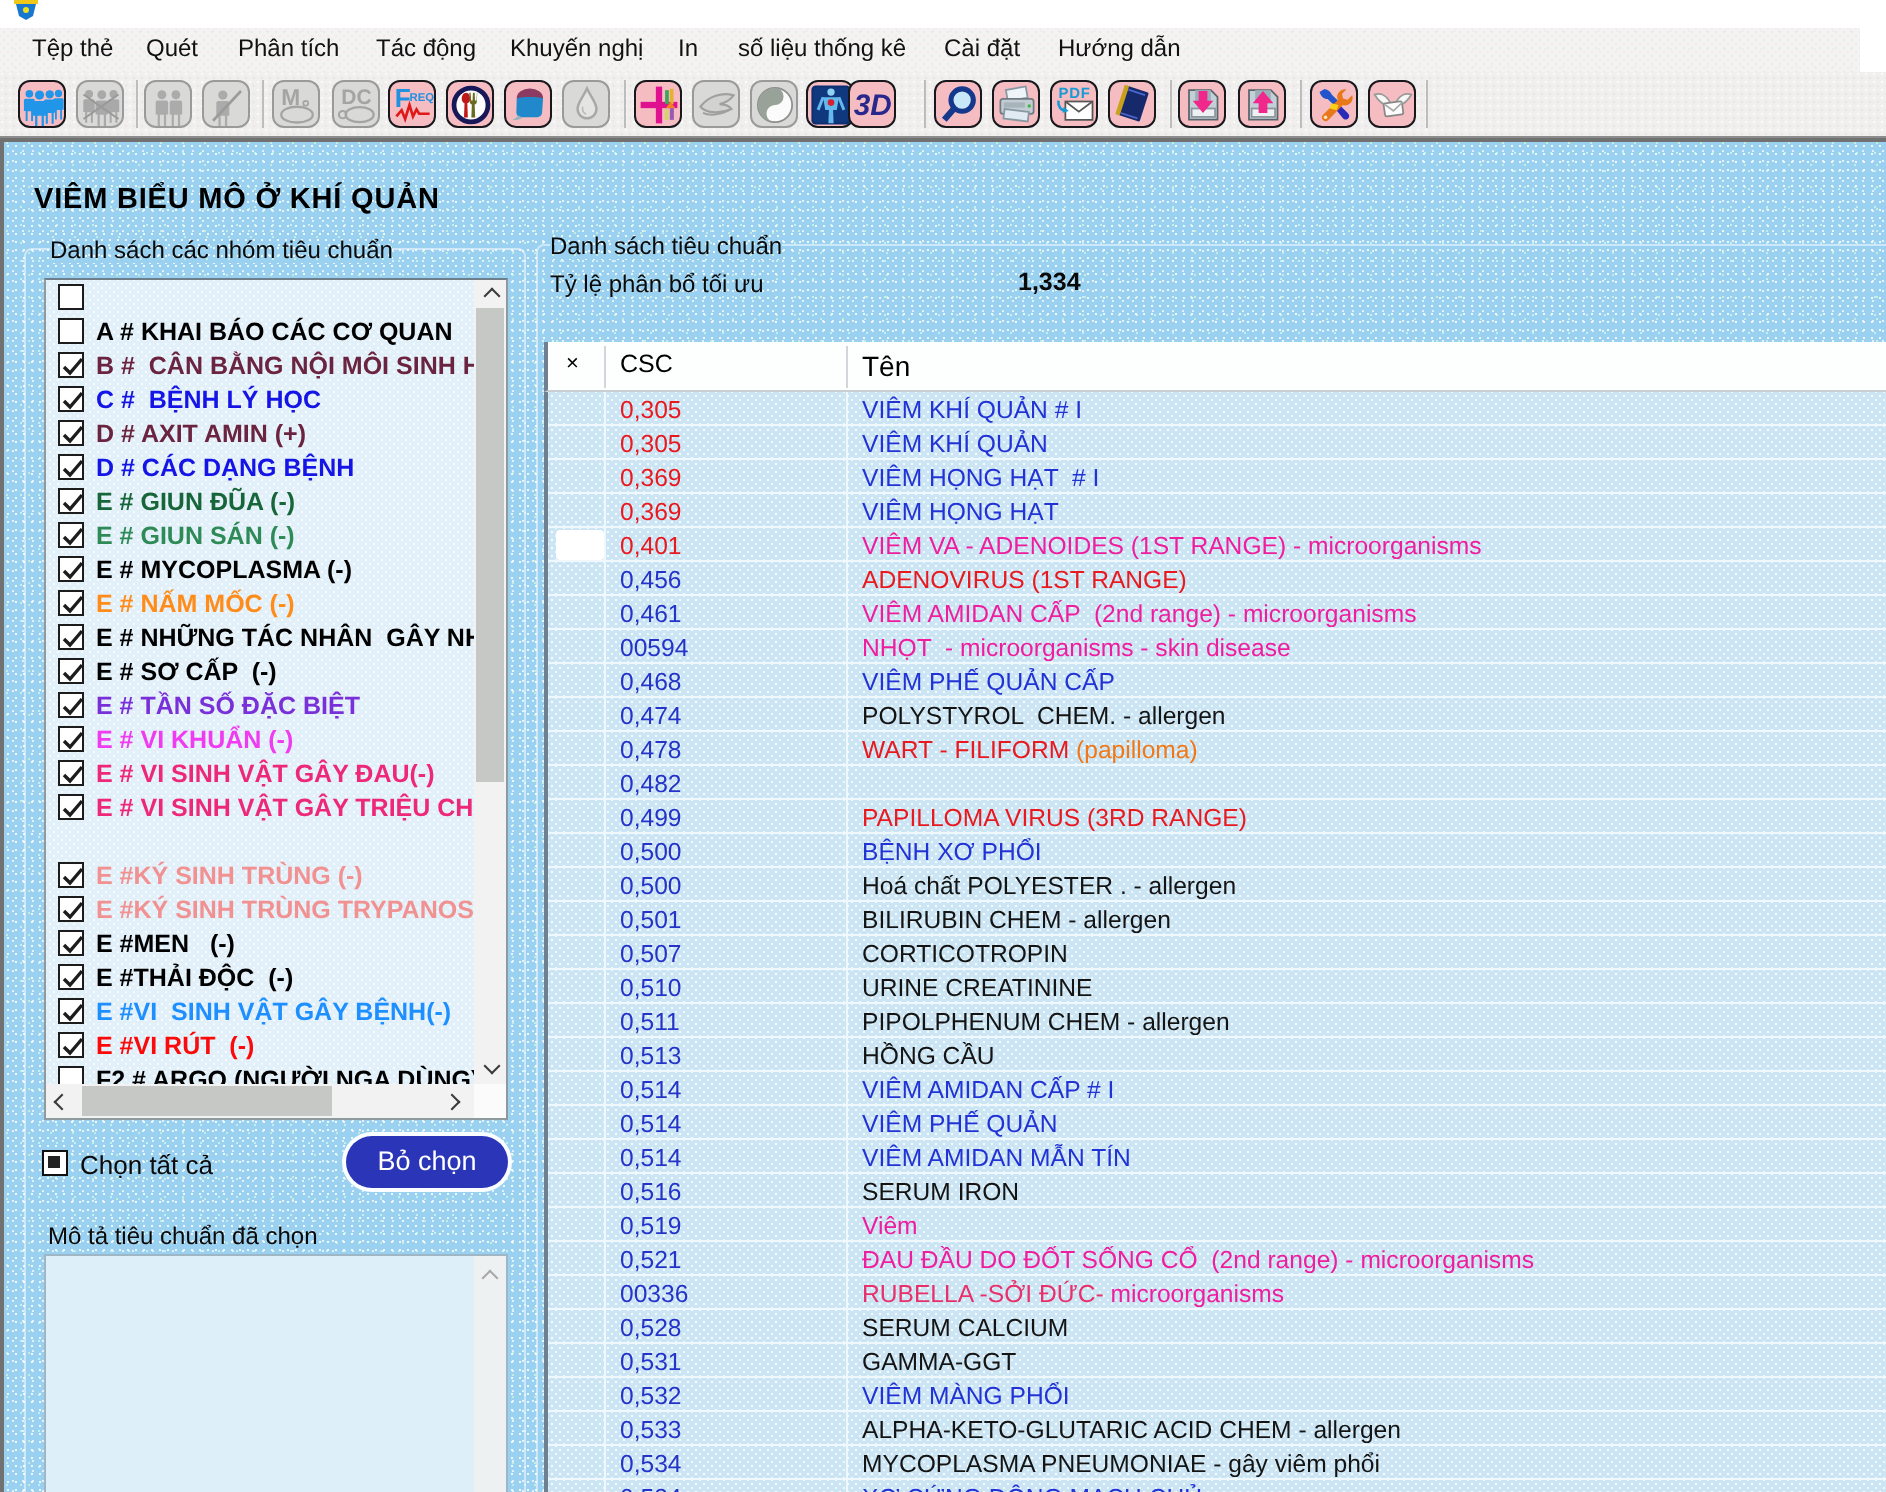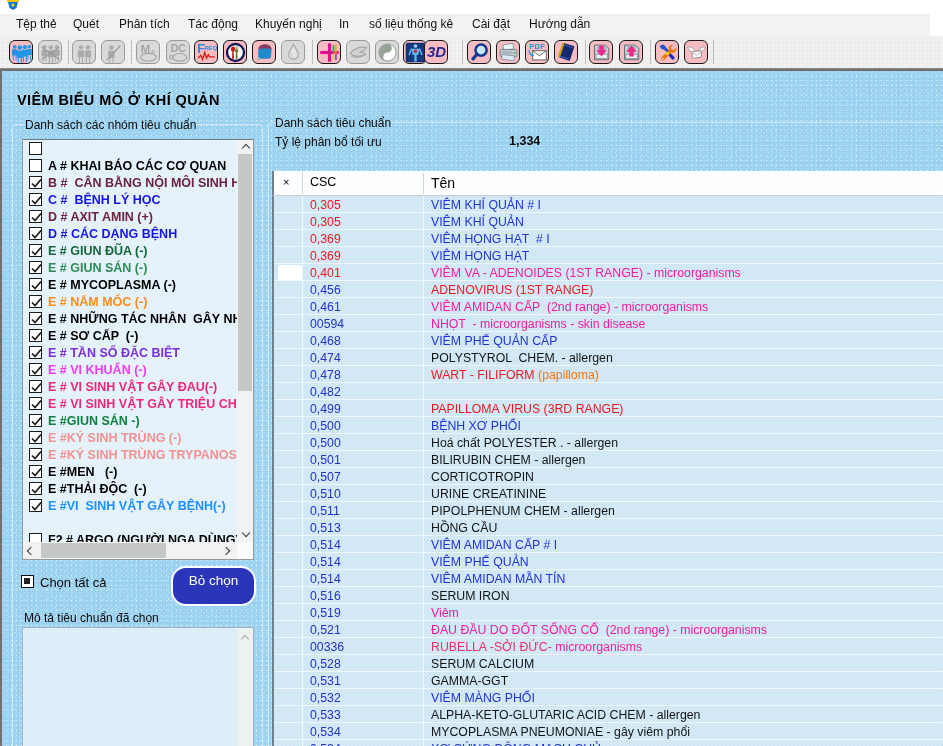--- a/index.html
+++ b/index.html
@@ -328,54 +328,54 @@
           </svg></span><span class="t" style="color:#7a30d8">E # TẦN SỐ ĐẶC BIỆT</span></div>
 <div class="lbrow" style="top:221px"><span class="cb"><svg width="15" height="15" viewBox="0 0 15 15">
             <path d="M3 7.5l3 3 6-7" stroke="#1c1c1c" stroke-width="1.7" fill="none"></path>
           </svg></span><span class="t" style="color:#f03cf0">E # VI KHUẨN (-)</span></div>
 <div class="lbrow" style="top:238px"><span class="cb"><svg width="15" height="15" viewBox="0 0 15 15">
             <path d="M3 7.5l3 3 6-7" stroke="#1c1c1c" stroke-width="1.7" fill="none"></path>
           </svg></span><span class="t" style="color:#ee2878">E # VI SINH VẬT GÂY ĐAU(-)</span></div>
 <div class="lbrow" style="top:255px"><span class="cb"><svg width="15" height="15" viewBox="0 0 15 15">
             <path d="M3 7.5l3 3 6-7" stroke="#1c1c1c" stroke-width="1.7" fill="none"></path>
           </svg></span><span class="t" style="color:#ee2878">E # VI SINH VẬT GÂY TRIỆU CH</span></div>
-<div class="lbrow" style="top:272px"><span class="cb"><svg width="15" height="15" viewBox="0 0 15 15">
-            <path d="M3 7.5l3 3 6-7" stroke="#1c1c1c" stroke-width="1.7" fill="none"></path>
-          </svg></span><span class="t" style="color:#108040">E #GIUN SÁN -)</span></div>
 <div class="lbrow" style="top:289px"><span class="cb"><svg width="15" height="15" viewBox="0 0 15 15">
             <path d="M3 7.5l3 3 6-7" stroke="#1c1c1c" stroke-width="1.7" fill="none"></path>
           </svg></span><span class="t" style="color:#f29191">E #KÝ SINH TRÙNG (-)</span></div>
 <div class="lbrow" style="top:306px"><span class="cb"><svg width="15" height="15" viewBox="0 0 15 15">
             <path d="M3 7.5l3 3 6-7" stroke="#1c1c1c" stroke-width="1.7" fill="none"></path>
           </svg></span><span class="t" style="color:#f29191">E #KÝ SINH TRÙNG TRYPANOS</span></div>
 <div class="lbrow" style="top:323px"><span class="cb"><svg width="15" height="15" viewBox="0 0 15 15">
             <path d="M3 7.5l3 3 6-7" stroke="#1c1c1c" stroke-width="1.7" fill="none"></path>
           </svg></span><span class="t" style="color:#000000">E #MEN   (-)</span></div>
 <div class="lbrow" style="top:340px"><span class="cb"><svg width="15" height="15" viewBox="0 0 15 15">
             <path d="M3 7.5l3 3 6-7" stroke="#1c1c1c" stroke-width="1.7" fill="none"></path>
           </svg></span><span class="t" style="color:#000000">E #THẢI ĐỘC  (-)</span></div>
 <div class="lbrow" style="top:357px"><span class="cb"><svg width="15" height="15" viewBox="0 0 15 15">
             <path d="M3 7.5l3 3 6-7" stroke="#1c1c1c" stroke-width="1.7" fill="none"></path>
           </svg></span><span class="t" style="color:#1e8fff">E #VI  SINH VẬT GÂY BỆNH(-)</span></div>
+<div class="lbrow" style="top:374px"><span class="cb"><svg width="15" height="15" viewBox="0 0 15 15">
+            <path d="M3 7.5l3 3 6-7" stroke="#1c1c1c" stroke-width="1.7" fill="none"></path>
+          </svg></span><span class="t" style="color:#fa0a0a">E #VI RÚT  (-)</span></div>
 <div class="lbrow" style="top:391px"><span class="cb"></span><span class="t" style="color:#000000">F2 # ARGO (NGƯỜI NGA DÙNG)</span></div>
 <div class="sb" style="right:0;top:0;width:16px;height:403px"></div>
 <div class="sbthumb" style="right:1px;top:14px;width:14px;height:237px"></div>
 <div class="chev up" style="right:4px;top:5px"></div>
 <div class="chev dn" style="right:4px;top:390px"></div>
 <div class="sb" style="left:0;bottom:0;width:214px;height:17px"></div>
 <div class="sbthumb" style="left:18px;bottom:1px;width:125px;height:15px"></div>
 <div class="chev lf" style="left:5px;bottom:5px"></div>
 <div class="chev rt" style="left:200px;bottom:5px"></div>
 <div class="abs" style="right:0;bottom:0;width:16px;height:17px;background:#fbfbfb"></div>
 </div>
 <div class="abs" style="left:19px;top:504px;width:13px;height:13px;background:#fff;border:1.6px solid #111">
       <div class="abs" style="left:1.5px;top:1.5px;width:6.5px;height:6.5px;background:#222"></div>
     </div>
 <div class="lbl" style="left:38px;top:504px;font-size:13px">Chọn tất cả</div>
-<div class="abs" style="left:171px;top:497px;width:81px;height:36px;border-radius:13px;background:#2a35b8;box-shadow:0 0 0 2px rgba(255,255,255,.95);color:#fff;font-size:13.5px;text-align:center;line-height:25px">Bỏ chọn</div>
+<div class="abs" style="left:171px;top:497px;width:81px;height:26px;border-radius:13px;background:#2a35b8;box-shadow:0 0 0 2px rgba(255,255,255,.95);color:#fff;font-size:13.5px;text-align:center;line-height:25px">Bỏ chọn</div>
 <div class="lbl" style="left:22px;top:540px">Mô tả tiêu chuẩn đã chọn</div>
 <div class="abs" style="left:20px;top:556px;width:232px;height:119px;background:#ddeff9;border:1px solid #9fb6c4;border-bottom:none">
 <div class="sb" style="position:absolute;right:0;top:0;width:16px;height:119px;background:#eef1f2"></div>
 <div class="chev up" style="position:absolute;right:5px;top:8px;border-color:#a8a8a8"></div>
     </div>
 <div class="lbl" style="left:273px;top:45px;background:inherit">Danh sách tiêu chuẩn</div>
 <div class="lbl" style="left:273px;top:64px">Tỷ lệ phân bổ tối ưu</div>
 <div class="lbl" style="left:507px;top:63px;font-weight:bold;font-size:12.5px">1,334</div>
 <div id="thead">
       <span class="abs" style="left:9px;top:5px;font-size:11px">×</span>

